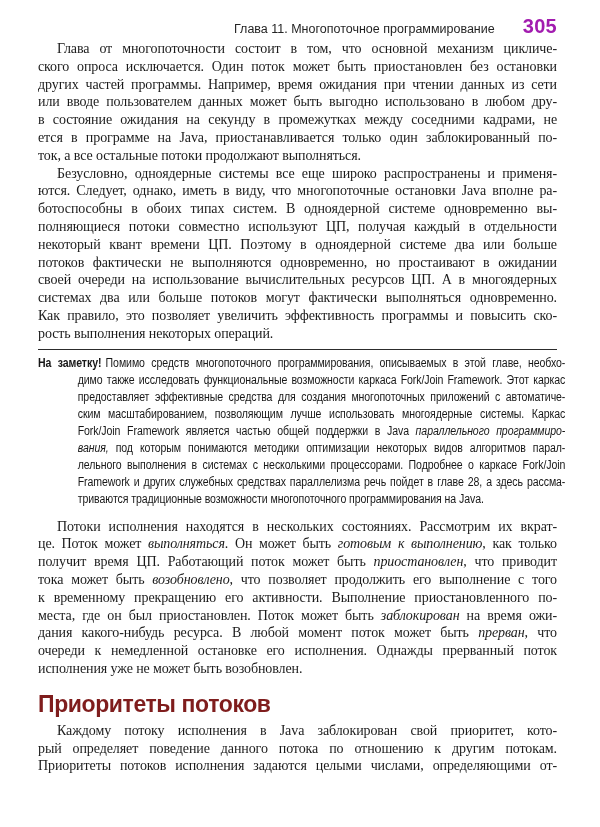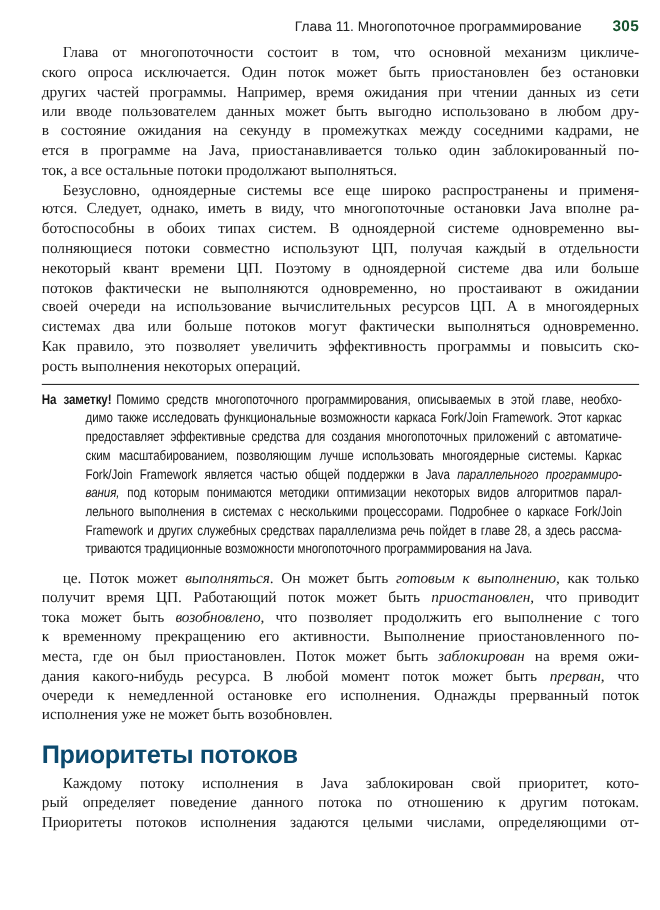--- a/index.html
+++ b/index.html
@@ -6,39 +6,39 @@
   body {
     width: 600px; height: 827px;
     background: #ffffff;
     overflow: hidden;
     font-family: "Liberation Serif", serif;
   }
   .page {
     width: 600px; height: 827px;
     background: #ffffff;
     box-sizing: border-box;
-    padding: 15px 19px 0 38px;
+    padding: 15px 43px 0 38px;
     color: #1b1b1b;
     overflow: hidden;
   }
   
   .header {
     display: flex;
     justify-content: flex-end;
     align-items: baseline;
     gap: 28px;
     font-family: "Liberation Sans", sans-serif;
     font-size: 12.5px;
     color: #242424;
     height: 15px;
   }
   .page-num {
     font-weight: bold;
-    font-size: 14px;
-    color: #14532d;
+    font-size: 20px;
+    color: #a21caf;
     letter-spacing: 0.3px;
   }
   
   .body-text {
     font-size: 14px;
     line-height: 17.8px;
     letter-spacing: -0.1px;
     color: #1b1b1b;
   }
   .para { margin: 0; }
@@ -70,21 +70,21 @@
   .note-inner .ln { padding-left: 47px; }
   .note-inner .ln:first-child { padding-left: 0; }
   .note-inner .bd { padding-right: 5px; }
   
   .section-heading {
     font-family: "Liberation Sans", sans-serif;
     font-weight: bold;
     font-size: 23px;
     line-height: 26px;
     letter-spacing: -0.4px;
-    color: #0c4a6e;
+    color: #7f1d1d;
     margin: 13px 0 5px 0;
   }
 </style>
 </head>
 <body>
 
 <div class="page">
 
   <div class="header">
     <span class="chapter">Глава 11. Многопоточное программирование</span>
@@ -126,20 +126,21 @@
           <div class="ln"><span>ским масштабированием, позволяющим лучше использовать многоядерные системы. Каркас</span></div>
           <div class="ln"><span>Fork/Join Framework является частью общей поддержки в Java </span><span class="it">параллельного программиро-</span></div>
           <div class="ln"><span class="it">вания,</span><span> под которым понимаются методики оптимизации некоторых видов алгоритмов парал-</span></div>
           <div class="ln"><span>лельного выполнения в системах с несколькими процессорами. Подробнее о каркасе Fork/Join</span></div>
           <div class="ln"><span>Framework и других служебных средствах параллелизма речь пойдет в главе 28, а здесь рассма-</span></div>
           <div class="ln ln-last"><span>триваются традиционные возможности многопоточного программирования на Java.</span></div>
         </div>
     </div>
 
     <div class="para indent p3">
+        <div class="ln"><span>Потоки исполнения находятся в нескольких состояниях. Рассмотрим их вкрат-</span></div>
         <div class="ln"><span>це. Поток может </span><span class="it">выполняться</span><span>. Он может быть </span><span class="it">готовым к выполнению</span><span>, как только</span></div>
         <div class="ln"><span>получит время ЦП. Работающий поток может быть </span><span class="it">приостановлен</span><span>, что приводит</span></div>
         <div class="ln"><span>тока может быть </span><span class="it">возобновлено</span><span>, что позволяет продолжить его выполнение с того</span></div>
         <div class="ln"><span>к временному прекращению его активности. Выполнение приостановленного по-</span></div>
         <div class="ln"><span>места, где он был приостановлен. Поток может быть </span><span class="it">заблокирован</span><span> на время ожи-</span></div>
         <div class="ln"><span>дания какого-нибудь ресурса. В любой момент поток может быть </span><span class="it">прерван</span><span>, что</span></div>
         <div class="ln"><span>очереди к немедленной остановке его исполнения. Однажды прерванный поток</span></div>
         <div class="ln ln-last"><span>исполнения уже не может быть возобновлен.</span></div>
       </div>
 

